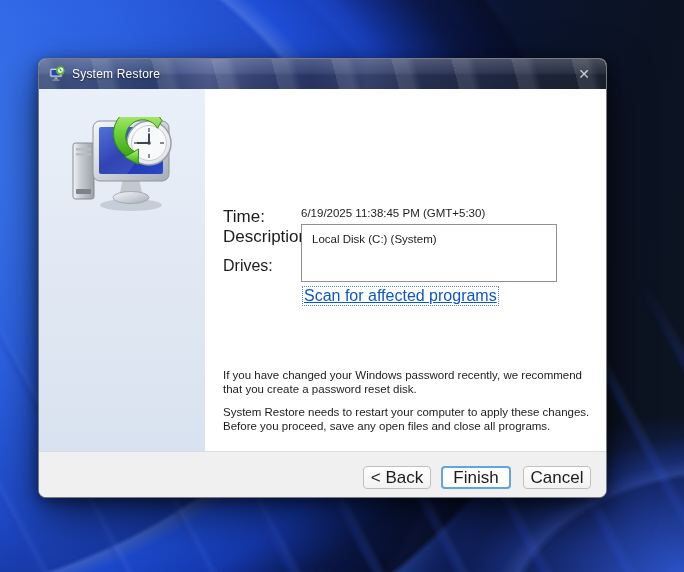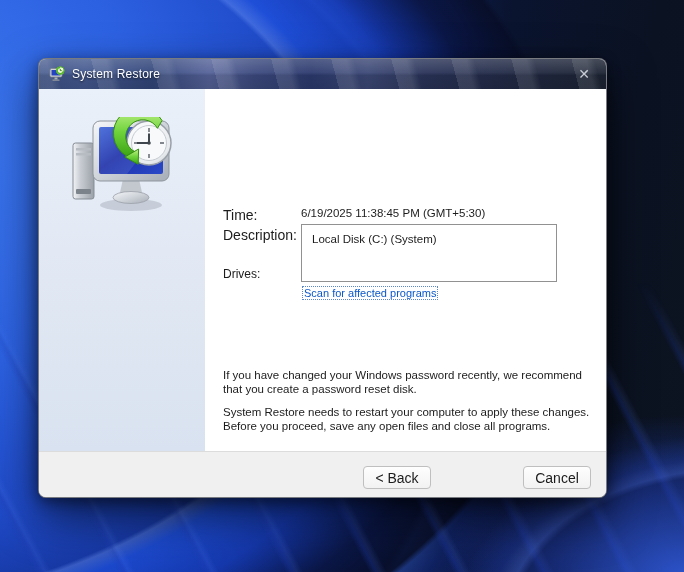--- a/index.html
+++ b/index.html
@@ -39,37 +39,37 @@
   .tb-close span{font-size:14px;color:#c9ced6;line-height:1;}
 
   .left-panel{position:absolute;left:0;top:30px;width:166px;bottom:46px;
     background:linear-gradient(180deg,#eaf0f9 0%,#e2e9f4 45%,#d9e2f0 100%);}
   .restore-art{position:absolute;left:32px;top:28px;}
 
   .main{position:absolute;left:166px;top:30px;right:0;bottom:46px;background:#ffffff;color:#1c1c1c;}
   .main .heading{position:absolute;left:18px;top:9px;margin:0;font-size:15px;font-weight:400;color:#1f1f1f;}
   .txt{font-size:11.5px;line-height:14px;white-space:pre-line;margin:0;}
   .intro{position:absolute;left:18px;top:34px;width:372px;}
-  .fld-label{position:absolute;left:18px;font-size:14px;}
+  .fld-label{position:absolute;left:18px;font-size:17px;}
   .fld-value{position:absolute;left:96px;font-size:11.5px;}
   .lbl-time{top:118px;} .val-time{top:118px;}
   .lbl-desc{top:138px;} .val-desc{top:138px;} 
-  .drives-label{position:absolute;left:18px;top:178px;font-size:12px;}
+  .drives-label{position:absolute;left:18px;top:168px;font-size:16px;}
   .drives-box{position:absolute;left:96px;top:135px;width:256px;height:58px;
     background:#ffffff;border:1px solid #919191;box-sizing:border-box;overflow:hidden;}
   .drive-item{font-size:11.5px;padding:8px 0 0 10px;color:#1c1c1c;}
-  .scan-link{position:absolute;left:97px;top:197px;font-size:11px;color:#0b57c8;
-    border:1px dotted #5b86c9;padding:0 1px;cursor:pointer;}
+  .scan-link{position:absolute;left:97px;top:197px;font-size:16px;color:#0b57c8;
+    text-decoration:underline;border:1px dotted #5b86c9;padding:0 1px;cursor:pointer;}
   .note1{position:absolute;left:18px;top:279px;width:382px;}
   .note2{position:absolute;left:18px;top:316px;width:392px;}
 
   .footer{position:absolute;left:0;right:0;bottom:0;height:46px;background:#f0f0f0;
     border-top:1px solid #dcdcdc;box-sizing:border-box;}
   .btn{position:absolute;top:14px;width:68px;height:23px;font-family:"Liberation Sans",sans-serif;
-    font-size:14px;color:#1c1c1c;background:linear-gradient(180deg,#fefefe,#f2f2f2);
+    font-size:17px;color:#1c1c1c;background:linear-gradient(180deg,#fefefe,#f2f2f2);
     border:1px solid #bfbfbf;border-radius:4px;padding:0;cursor:default;}
   .btn-back{left:324px;} .btn-finish{left:402px;width:70px;border:2px solid #62a4de;background:#fdfdfd;} .btn-cancel{left:484px;}
 </style>
 </head>
 <body>
 
 <div class="stage">
   <div class="wp-base"></div>
   <div class="wp-folds"></div>
   <div class="wp-glow"></div>
@@ -164,17 +164,18 @@
       <a class="scan-link">Scan for affected programs</a>
 
       <p class="txt note1">If you have changed your Windows password recently, we recommend
 that you create a password reset disk.</p>
       <p class="txt note2">System Restore needs to restart your computer to apply these changes.
 Before you proceed, save any open files and close all programs.</p>
     </div>
 
     <div class="footer">
       <button class="btn btn-back">&lt; Back</button>
+      <button class="btn btn-finish">Finish</button>
       <button class="btn btn-cancel">Cancel</button>
     </div>
 
   </div>
 </div>
 
 </body></html>

